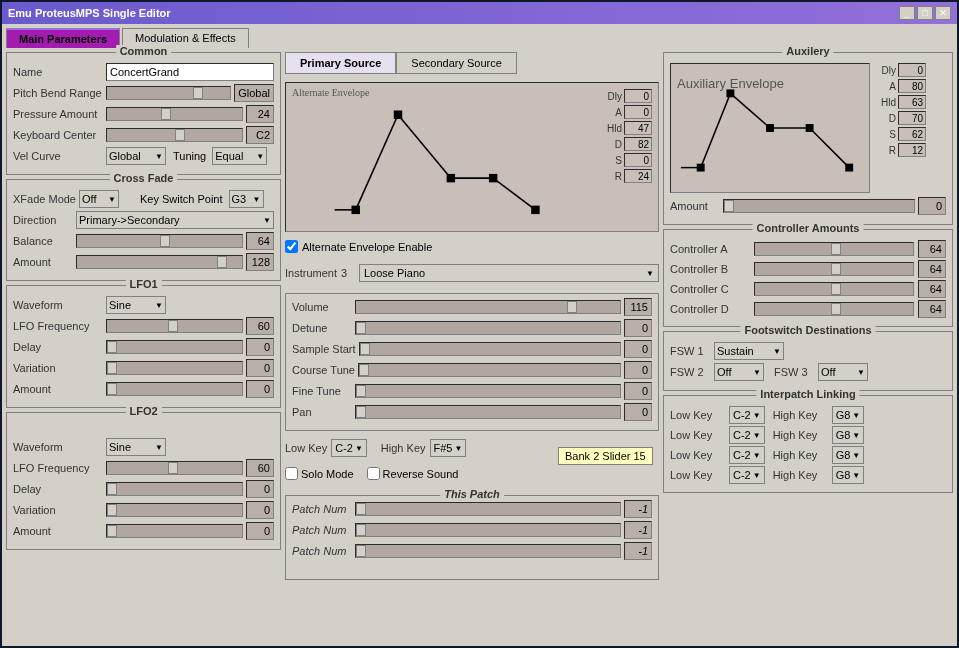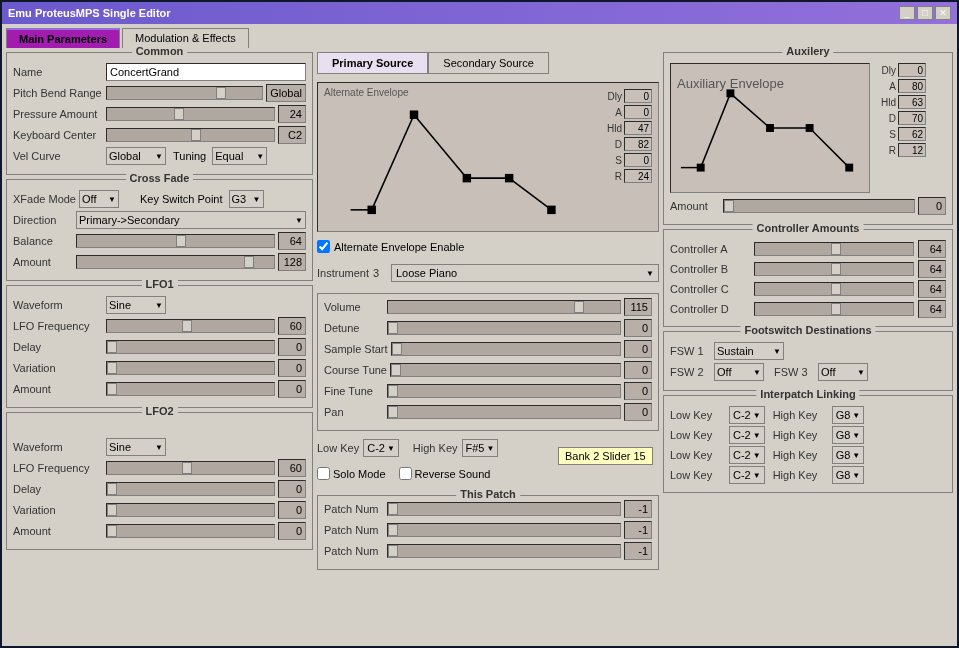--- a/index.html
+++ b/index.html
@@ -62,21 +62,21 @@
       font-weight: bold;
       border-top: 2px solid #9370db;
     }
     .body-area {
       display: flex;
       flex: 1;
       gap: 4px;
     }
     
     .left-panel {
-      width: 307px;
+      width: 275px;
       display: flex;
       flex-direction: column;
       gap: 4px;
     }
     .group-box {
       border: 1px solid #808080;
       padding: 4px 6px 6px;
       position: relative;
       background: #d4d0c8;
     }
@@ -193,20 +193,21 @@
       border: 1px inset #808080;
       height: 150px;
       position: relative;
     }
     .envelope-label {
       position: absolute;
       top: 4px;
       left: 6px;
       font-size: 10px;
       color: #555;
+      font-family: Liberation Serif, serif;
     }
     .env-svg {
       width: 100%;
       height: 100%;
     }
     .env-params {
       position: absolute;
       right: 6px;
       top: 6px;
       display: flex;
@@ -274,24 +275,25 @@
       border: 1px solid #808080;
       height: 18px;
       font-size: 11px;
       padding: 0 4px;
       display: flex;
       align-items: center;
       justify-content: space-between;
     }
     .patch-section {
       border: 1px solid #808080;
-      padding: 4px 6px 6px;
+      padding: 4px 6px 16px;
       position: relative;
       background: #d4d0c8;
       margin-top: 4px;
+      font-style: italic;
     }
     .low-high-row {
       display: flex;
       align-items: center;
       gap: 4px;
       margin-bottom: 2px;
     }
     .lh-label { font-size: 11px; color: #333; min-width: 55px; }
     .key-label { font-size: 11px; color: #333; min-width: 25px; }
     .key-value {

